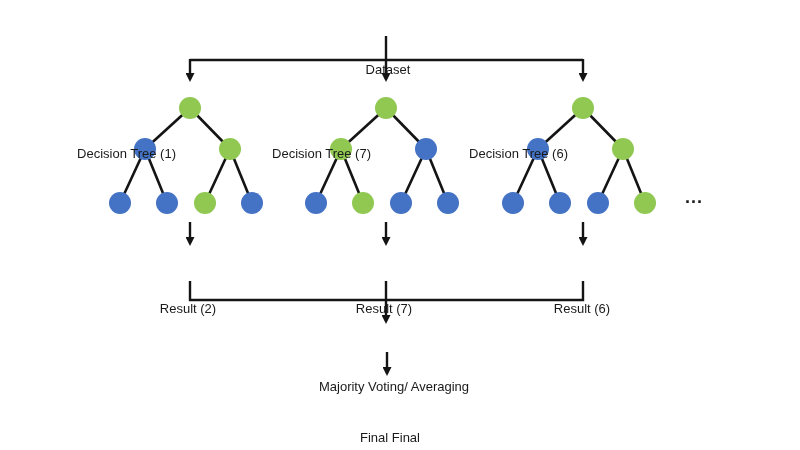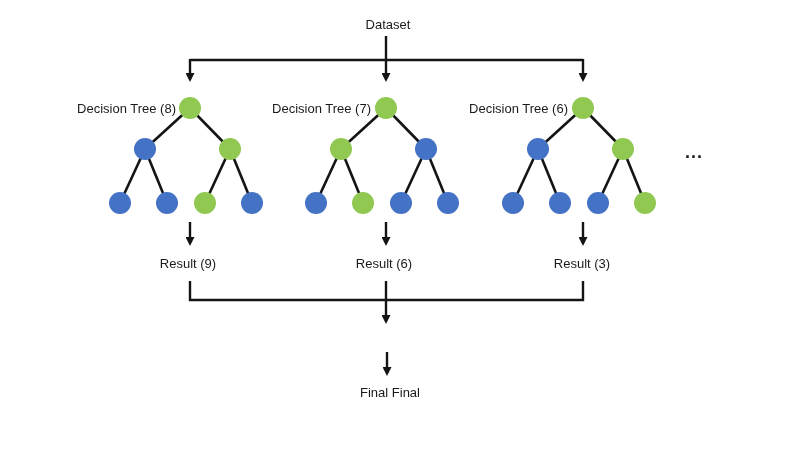--- a/index.html
+++ b/index.html
@@ -19,20 +19,21 @@
   .wires{position:absolute;left:0;top:0;width:800px;height:450px;}
   .wires line,.wires path{stroke:var(--line);stroke-width:2.4;fill:none;}
   .wires .edge{stroke-width:2.6;}
   #arrow path{fill:var(--line);stroke:none;}
   .lbl{
     position:absolute;
     font-size:13px;
     line-height:1;
     white-space:nowrap;
     transform:translate(-50%,-50%);
+    margin-top:45px;
   }
   .lbl.right{transform:translate(-100%,-50%);}
   .lbl.title{font-weight:bold;font-size:15px;}
   .lbl.ellipsis{font-weight:bold;font-size:18px;letter-spacing:1px;}
 </style>
 </head>
 <body>
 
 <div class="canvas">
 
@@ -106,26 +107,27 @@
 
     <g>
       <path d="M190 281 L190 300 L583 300 L583 281"></path>
       <line x1="386" y1="281" x2="386" y2="321" marker-end="url(#arrow)"></line>
       <line x1="387" y1="352" x2="387" y2="373" marker-end="url(#arrow)"></line>
     </g>
   </svg>
 
   <div class="lbl" style="left:388px;top:24px">Dataset</div>
 
-  <div class="lbl right" style="left:176px;top:108px">Decision Tree (8)</div>
+  <div class="lbl right" style="left:176px;top:108px">Decision Tree (1)</div>
   <div class="lbl right" style="left:371px;top:108px">Decision Tree (7)</div>
   <div class="lbl right" style="left:568px;top:108px">Decision Tree (6)</div>
 
   <div class="lbl ellipsis" style="left:694px;top:152px">...</div>
 
-  <div class="lbl" style="left:188px;top:263px">Result (9)</div>
-  <div class="lbl" style="left:384px;top:263px">Result (6)</div>
-  <div class="lbl" style="left:582px;top:263px">Result (3)</div>
+  <div class="lbl" style="left:188px;top:263px">Result (2)</div>
+  <div class="lbl" style="left:384px;top:263px">Result (7)</div>
+  <div class="lbl" style="left:582px;top:263px">Result (6)</div>
 
+  <div class="lbl" style="left:394px;top:341px">Majority Voting/ Averaging</div>
 
   <div class="lbl" style="left:390px;top:392px">Final Final</div>
 
 </div>
 
 </body></html>

